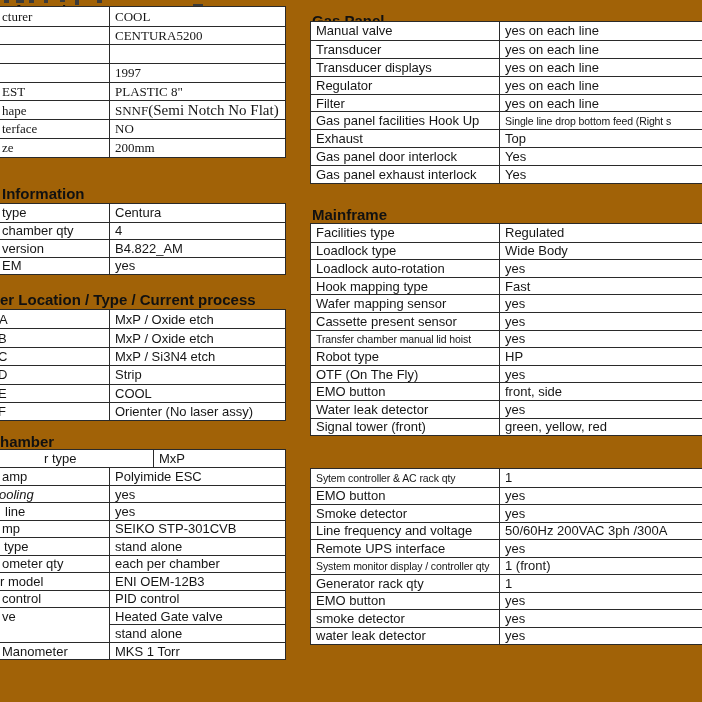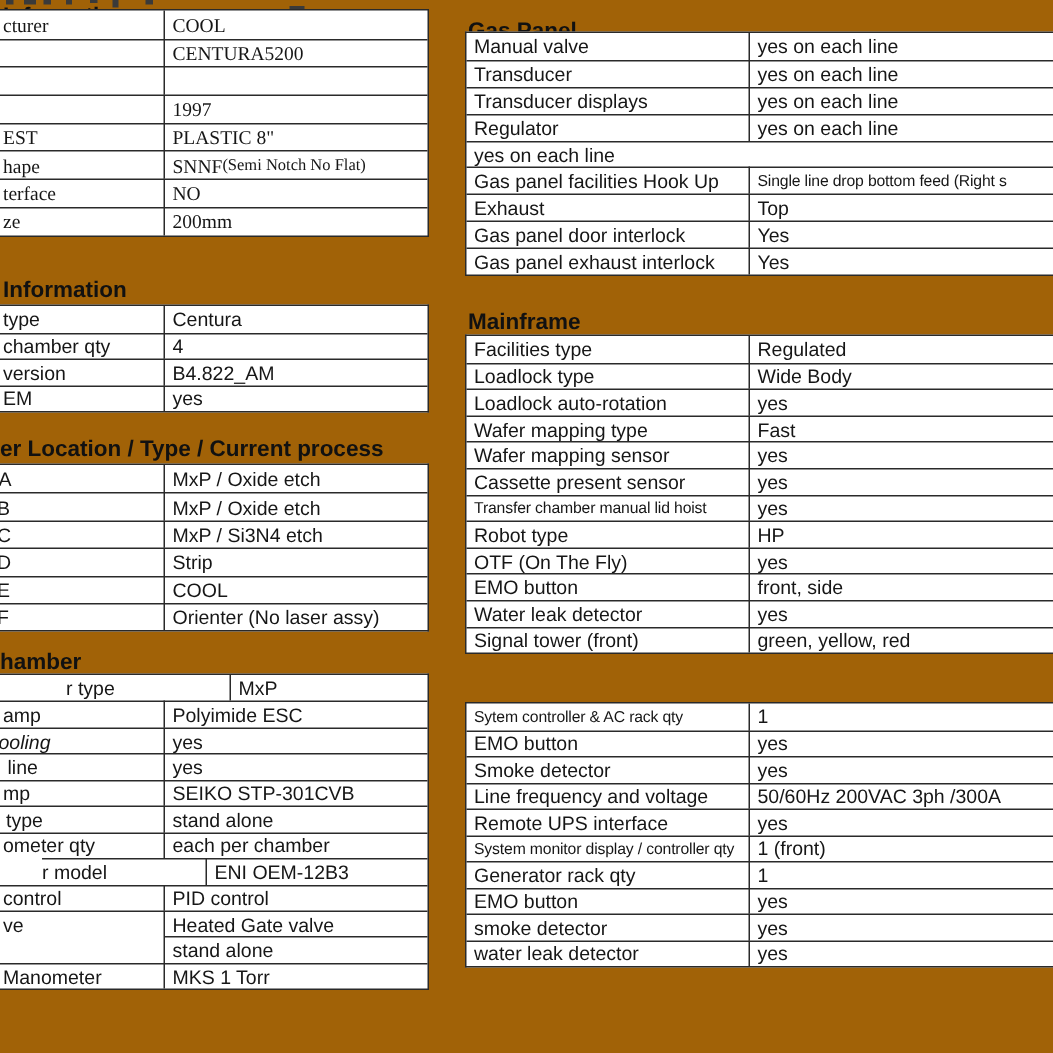--- a/index.html
+++ b/index.html
@@ -27,21 +27,21 @@
     box-sizing:border-box;display:flex;align-items:center;
     font-size:13px;white-space:nowrap;overflow:visible;
     line-height:1;
   }
   .trow + .trow .cell{border-top:1px solid #2a2a2a;}
   .cell.label{border-right:1px solid #2a2a2a;}
   .left-cut .cell.label{width:110px;padding-left:2px;}
   .right-cut .cell.label{width:189px;padding-left:5px;}
   .cell.value{flex:1;padding-left:5px;}
   .cell.small{font-size:10.5px;letter-spacing:-0.1px;}
-  .cell .note{font-size:11px;}
+  .cell .note{font-size:15px;}
   .cell.merge-up{border-top:none !important;}
   .frag{position:absolute;background:#3a3a3a;}
 </style>
 </head>
 <body>
 
 <div class="viewport">
 
   <div>
     <div class="frag" style="left:4px;top:0;width:5px;height:3px;"></div>
@@ -162,21 +162,21 @@
       </div>
       <div class="trow">
         <div class="cell label" style="text-indent: 2px;">type</div>
         <div class="cell value">stand alone</div>
       </div>
       <div class="trow">
         <div class="cell label">ometer qty</div>
         <div class="cell value">each per chamber</div>
       </div>
       <div class="trow">
-        <div class="cell label" style="text-indent: -2px; margin-left: 28px;">r model</div>
+        <div class="cell label" style="text-indent: -2px;">r model</div>
         <div class="cell value">ENI OEM-12B3</div>
       </div>
       <div class="trow">
         <div class="cell label">control</div>
         <div class="cell value">PID control</div>
       </div>
       <div class="trow">
         <div class="cell label">ve</div>
         <div class="cell value">Heated Gate valve</div>
       </div>
@@ -202,20 +202,21 @@
       </div>
       <div class="trow">
         <div class="cell label">Transducer displays</div>
         <div class="cell value">yes on each line</div>
       </div>
       <div class="trow">
         <div class="cell label">Regulator</div>
         <div class="cell value">yes on each line</div>
       </div>
       <div class="trow">
+        <div class="cell label">Filter</div>
         <div class="cell value">yes on each line</div>
       </div>
       <div class="trow">
         <div class="cell label">Gas panel facilities Hook Up</div>
         <div class="cell value small">Single line drop bottom feed (Right s</div>
       </div>
       <div class="trow">
         <div class="cell label">Exhaust</div>
         <div class="cell value">Top</div>
       </div>
@@ -237,21 +238,21 @@
       </div>
       <div class="trow">
         <div class="cell label">Loadlock type</div>
         <div class="cell value">Wide Body</div>
       </div>
       <div class="trow">
         <div class="cell label">Loadlock auto-rotation</div>
         <div class="cell value">yes</div>
       </div>
       <div class="trow">
-        <div class="cell label">Wafer mapping type</div>
+        <div class="cell label">Hook mapping type</div>
         <div class="cell value">Fast</div>
       </div>
       <div class="trow">
         <div class="cell label">Wafer mapping sensor</div>
         <div class="cell value">yes</div>
       </div>
       <div class="trow">
         <div class="cell label">Cassette present sensor</div>
         <div class="cell value">yes</div>
       </div>

